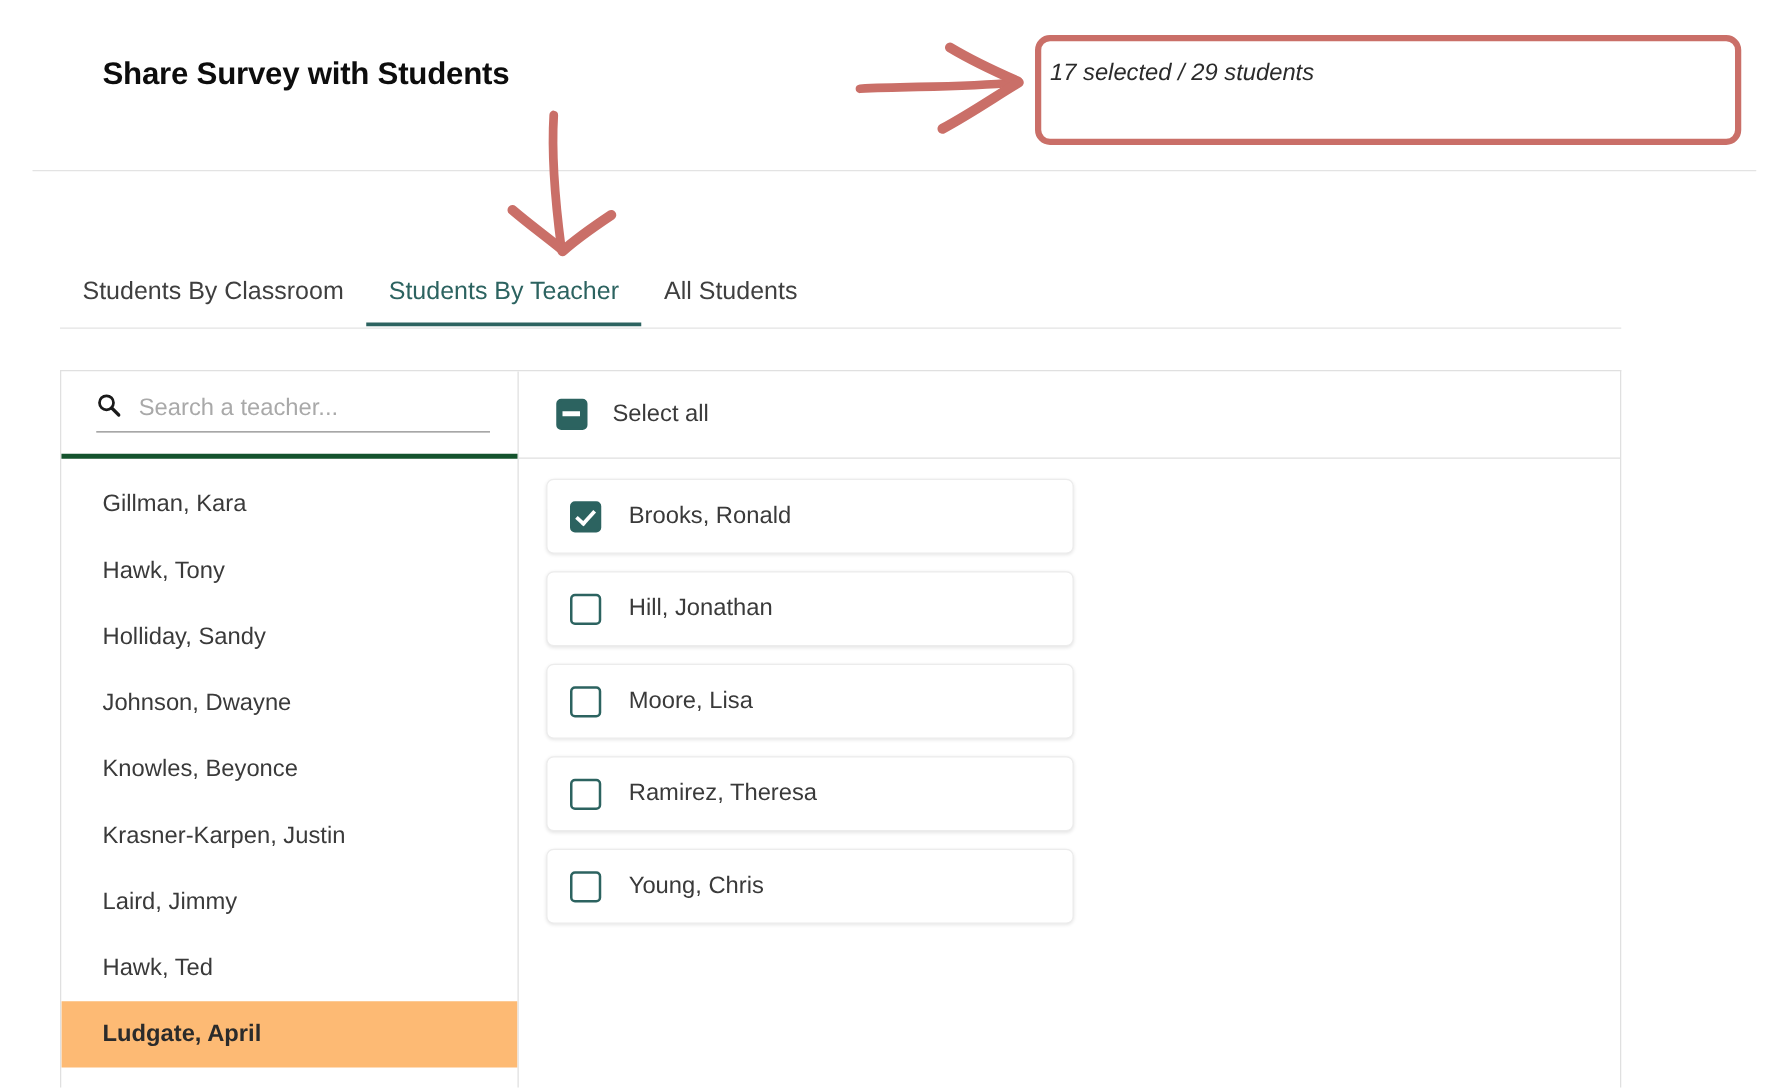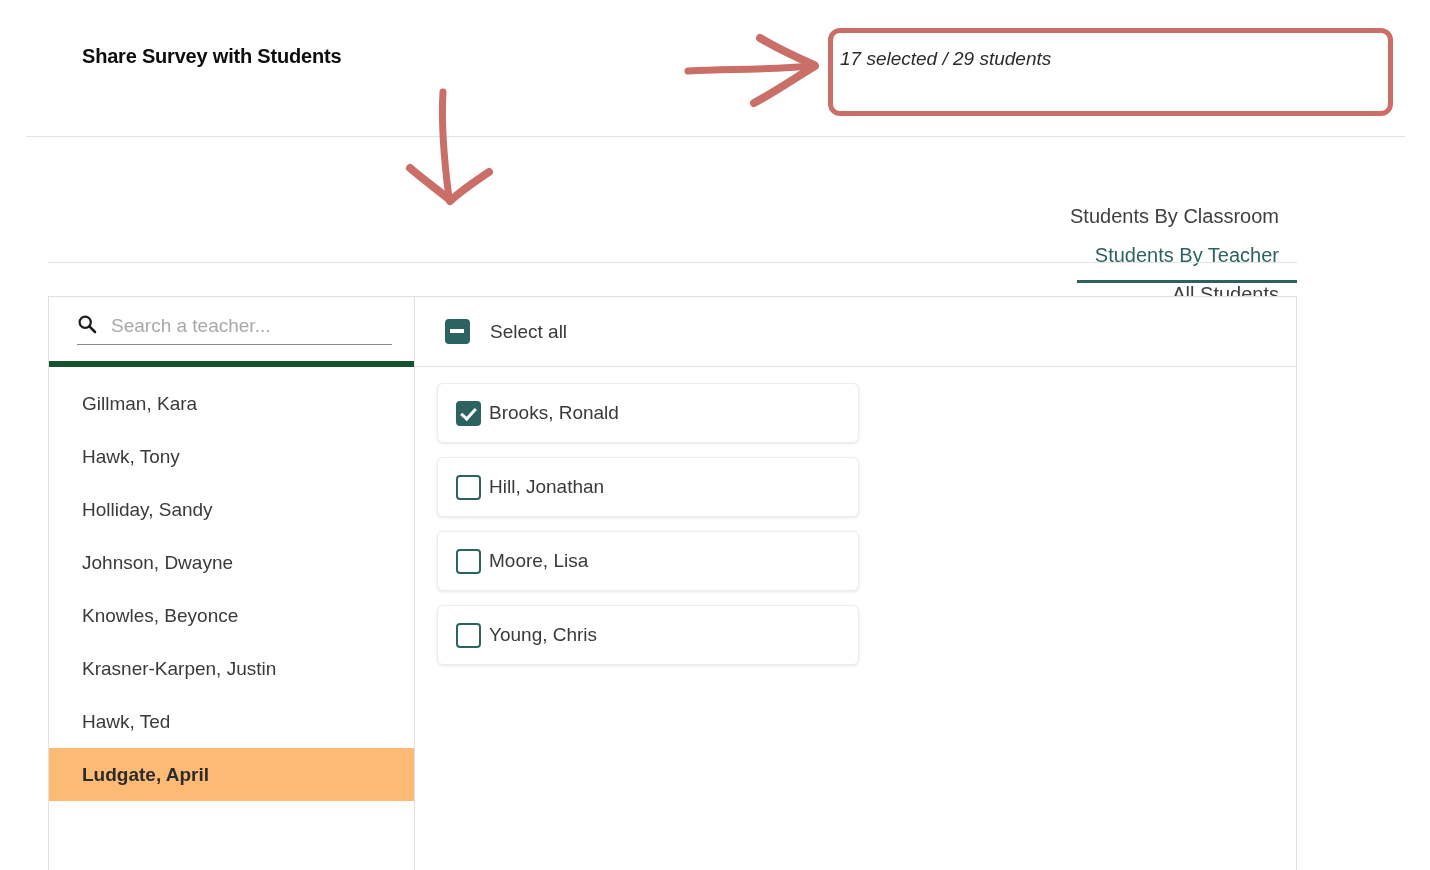--- a/index.html
+++ b/index.html
@@ -22,21 +22,21 @@
     position: absolute;
     left: 0;
     top: 0;
     width: 1430px;
     height: 137px;
   }
   .page-title {
     position: absolute;
     left: 82px;
     top: 45px;
-    font-size: 20px;
+    font-size: 25px;
     font-weight: bold;
     color: #0d0d0d;
     letter-spacing: -0.2px;
     white-space: nowrap;
   }
   .header-divider {
     position: absolute;
     left: 26px;
     top: 136px;
     width: 1379px;
@@ -80,21 +80,20 @@
     position: absolute;
     left: 48px;
     top: 205px;
     width: 1249px;
     height: 58px;
   }
   .tab-strip {
     display: flex;
     align-items: flex-end;
     height: 56px;
-    flex-direction: column;
   }
   .tab {
     font-size: 20px;
     color: #3f3f3f;
     padding: 0 0 16px 0;
     margin-right: 0;
     cursor: pointer;
     white-space: nowrap;
     position: relative;
   }
@@ -137,21 +136,21 @@
   .teacher-col {
     width: 366px;
     border-right: 1px solid #e0e0e0;
     box-sizing: border-box;
     display: flex;
     flex-direction: column;
   }
   .search-row {
     height: 70px;
     box-sizing: border-box;
-    border-bottom: 6px solid #14532d;
+    border-bottom: 4px solid #14532d;
     display: flex;
     align-items: center;
     padding: 0 22px 0 28px;
   }
   .search-wrap {
     display: flex;
     align-items: center;
     gap: 12px;
     border-bottom: 1px solid #8a8a8a;
     padding-bottom: 6px;
@@ -219,21 +218,21 @@
     height: 60px;
     margin: 0 8px 14px 8px;
     box-sizing: border-box;
     border: 1px solid #ececec;
     border-radius: 6px;
     background: #fff;
     box-shadow: 0 1px 3px rgba(0,0,0,0.10);
     display: flex;
     align-items: center;
     padding-left: 18px;
-    gap: 8px;
+    gap: 22px;
     cursor: pointer;
   }
   .student-name { font-size: 19px; color: #3a3a3a; }
 
   
   .cb {
     width: 25px;
     height: 25px;
     box-sizing: border-box;
     border-radius: 4px;
@@ -338,20 +337,23 @@
       <div class="teacher-item">
           <span>Johnson, Dwayne</span>
         </div>
       <div class="teacher-item">
           <span>Knowles, Beyonce</span>
         </div>
       <div class="teacher-item">
           <span>Krasner-Karpen, Justin</span>
         </div>
       <div class="teacher-item">
+          <span>Laird, Jimmy</span>
+        </div>
+      <div class="teacher-item">
           <span>Hawk, Ted</span>
         </div>
       <div class="teacher-item selected">
           <span>Ludgate, April</span>
         </div>
     </div>
   </div>
 
   <div class="student-col">
     <div class="select-all-row">
@@ -364,20 +366,24 @@
         <span class="cb checked"></span>
         <span class="student-name">Brooks, Ronald</span>
       </div>
       <div class="student-card">
         <span class="cb empty"></span>
         <span class="student-name">Hill, Jonathan</span>
       </div>
       <div class="student-card">
         <span class="cb empty"></span>
         <span class="student-name">Moore, Lisa</span>
+      </div>
+      <div class="student-card">
+        <span class="cb empty"></span>
+        <span class="student-name">Ramirez, Theresa</span>
       </div>
       <div class="student-card">
         <span class="cb empty"></span>
         <span class="student-name">Young, Chris</span>
       </div>
     </div>
   </div>
 </div>
 
 <div class="annot-layer">

